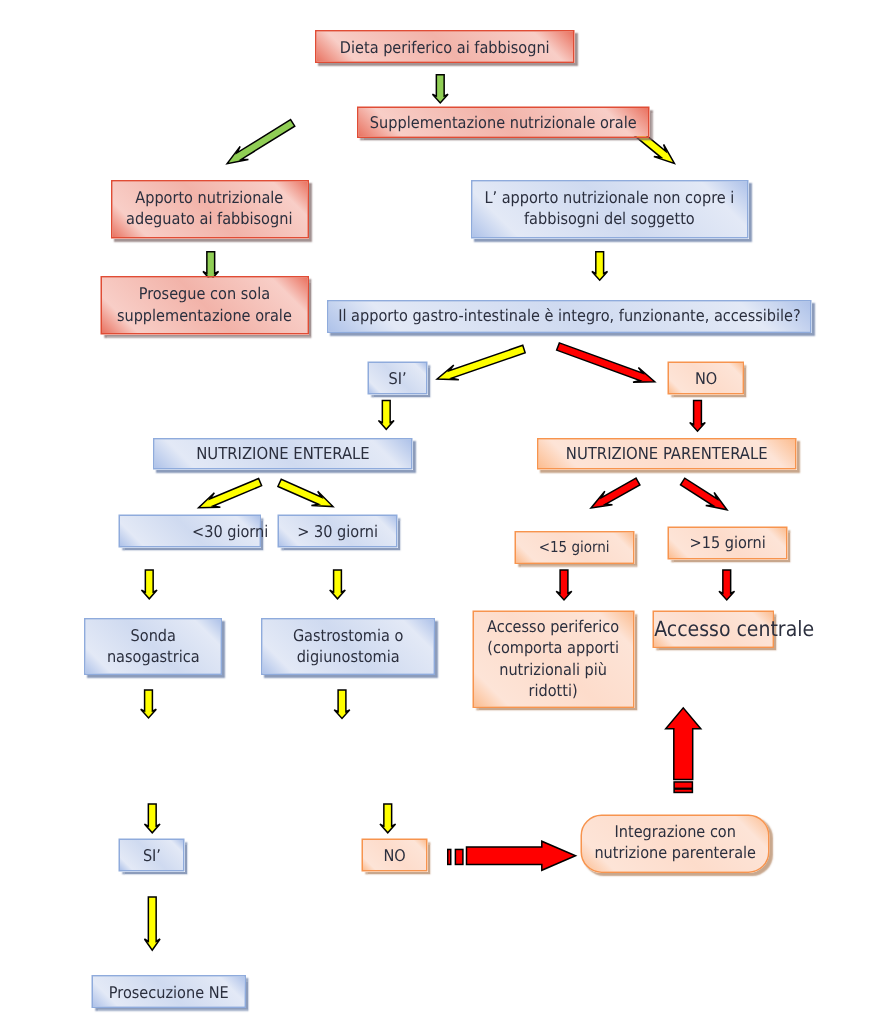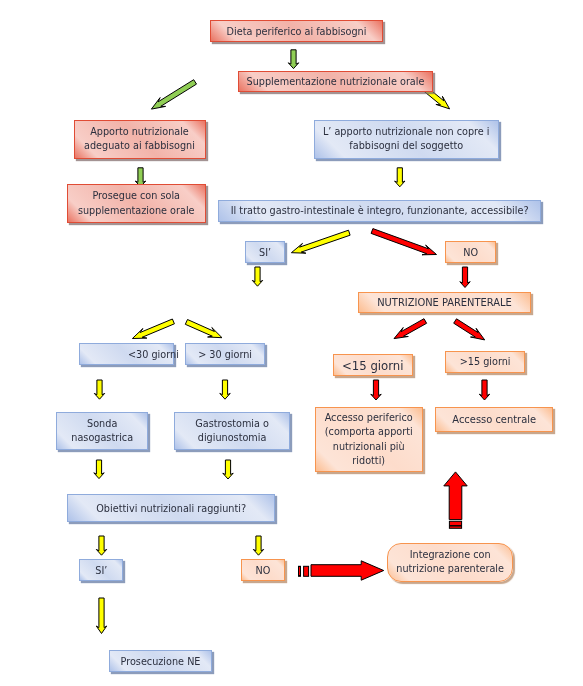--- a/index.html
+++ b/index.html
@@ -88,45 +88,48 @@
   </div>
 
   <div class="node red" style="left:67px;top:184px;width:138.5px;height:39.4px;font-size:10.75px;line-height:14.4px;">
     <span class="txt">
       <span>Prosegue con sola</span><br>
       <span>supplementazione orale</span>
     </span>
   </div>
 
   <div class="node blue" style="left:218.3px;top:200px;width:322.7px;height:21.6px;font-size:10.75px;">
-    <span class="txt">Il tratto gastro-intestinale è integro, funzionante, accessibile?</span>
+    <span class="txt">Il apporto gastro-intestinale è integro, funzionante, accessibile?</span>
   </div>
 
   <div class="node blue" style="left:245.4px;top:241px;width:39.3px;height:22.2px;font-size:10.75px;">
     <span class="txt">SI’</span>
   </div>
 
   <div class="node orange" style="left:445.4px;top:241px;width:50.6px;height:22.4px;font-size:10.75px;">
     <span class="txt">NO</span>
   </div>
 
+  <div class="node blue" style="left:102.3px;top:292.2px;width:172.7px;height:21px;font-size:11px;">
+    <span class="txt">NUTRIZIONE ENTERALE</span>
+  </div>
 
   <div class="node orange" style="left:358.1px;top:292.1px;width:172.8px;height:21.1px;font-size:11px;">
     <span class="txt">NUTRIZIONE PARENTERALE</span>
   </div>
 
   <div class="node blue" style="left:79px;top:343.1px;width:95px;height:22.1px;font-size:10.75px;padding-left:48px;">
     <span class="txt">&lt;30 giorni</span>
   </div>
 
   <div class="node blue" style="left:185.2px;top:343.1px;width:79.8px;height:22.1px;font-size:10.75px;">
     <span class="txt">&gt; 30 giorni</span>
   </div>
 
-  <div class="node orange" style="left:333px;top:354.2px;width:79.5px;height:21.8px;font-size:13px;text-align:center;">
+  <div class="node orange" style="left:343px;top:354.2px;width:79.5px;height:21.8px;font-size:10px;text-align:center;">
     <span class="txt">&lt;15 giorni</span>
   </div>
 
   <div class="node orange" style="left:445.2px;top:351.3px;width:79.8px;height:21.3px;font-size:10.75px;justify-content:flex-end;">
     <span class="txt">&gt;15 giorni</span>
   </div>
 
   <div class="node blue" style="left:56.4px;top:412.2px;width:91.6px;height:37.8px;font-size:10.75px;line-height:14.4px;">
     <span class="txt">
       <span>Sonda</span><br>
@@ -143,40 +146,37 @@
 
   <div class="node orange" style="left:314.6px;top:407.2px;width:108.3px;height:65px;font-size:10.75px;line-height:14.4px;">
     <span class="txt">
       <span>Accesso periferico</span><br>
       <span>(comporta apporti</span><br>
       <span>nutrizionali più</span><br>
       <span>ridotti)</span>
     </span>
   </div>
 
-  <div class="node orange" style="left:435.2px;top:407.1px;width:118px;height:25.1px;font-size:11px;">
+  <div class="node orange" style="left:435.2px;top:407.1px;width:81px;height:25.1px;font-size:14px;">
     <span class="txt">Accesso centrale</span>
   </div>
 
-  <div class="node blue" style="left:67.3px;top:494.2px;width:207.7px;height:27.9px;font-size:10.75px;">
-    <span class="txt">Obiettivi nutrizionali raggiunti?</span>
-  </div>
 
   <div class="node blue" style="left:79.2px;top:559.1px;width:44.2px;height:22.1px;font-size:10.75px;">
     <span class="txt">SI’</span>
   </div>
 
   <div class="node orange" style="left:241.2px;top:559.1px;width:43.7px;height:22.1px;font-size:10.75px;">
     <span class="txt">NO</span>
   </div>
 
   <div class="node orange" style="left:387.3px;top:543.1px;width:125.7px;height:38.5px;font-size:10.75px;line-height:14.4px;border-radius:14px;">
     <span class="txt">
       <span>Integrazione con</span><br>
       <span>nutrizione parenterale</span>
     </span>
   </div>
 
-  <div class="node blue" style="left:61.2px;top:650.2px;width:102.7px;height:21.8px;font-size:10.75px;margin-left:48px;">
+  <div class="node blue" style="left:61.2px;top:650.2px;width:102.7px;height:21.8px;font-size:10.75px;">
     <span class="txt">Prosecuzione NE</span>
   </div>
 
 </div>
 
 </body></html>

